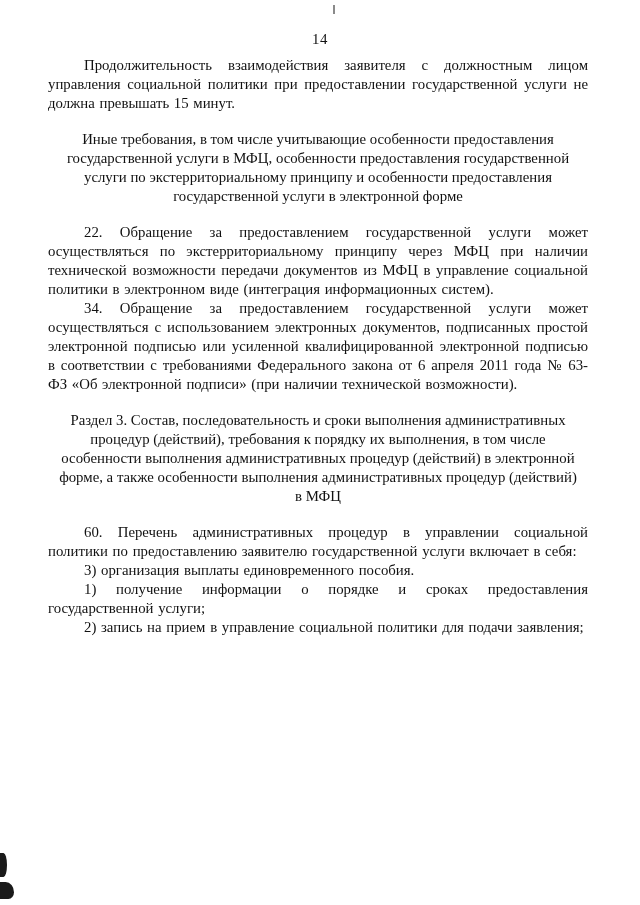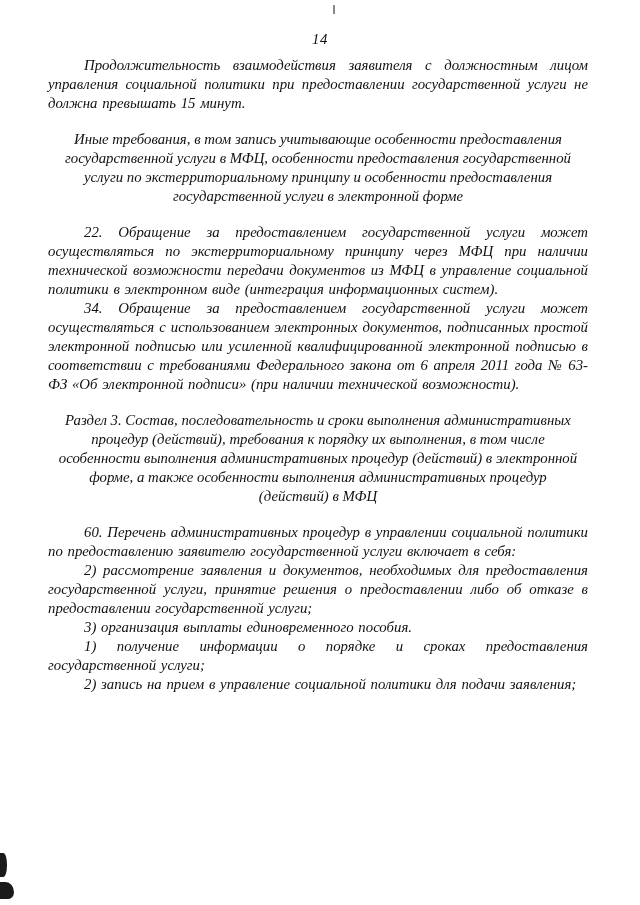--- a/index.html
+++ b/index.html
@@ -1,15 +1,15 @@
 <!DOCTYPE html>
 <html><head>
 <meta charset="utf-8">
 <style>
-  * { margin: 0; padding: 0; box-sizing: border-box; font-style: italic; }
+  * { margin: 0; padding: 0; box-sizing: border-box; }
   html, body { background: #ffffff; }
   .page {
     position: relative;
     width: 640px;
     height: 905px;
     background: #ffffff;
     font-family: "Liberation Serif", "DejaVu Serif", serif;
     font-size: 14.8px;
     line-height: 19px;
     color: #111111;
@@ -58,33 +58,32 @@
 <body>
 
 <div class="page">
 
   <div class="page-number">14</div>
 
   <div class="content">
 
     <p class="body">Продолжительность взаимодействия заявителя с должностным лицом управления социальной политики при предоставлении государственной услуги не должна превышать 15 минут.</p>
 
-    <p class="heading">Иные требования, в том запись учитывающие особенности предоставления государственной услуги в МФЦ, особенности предоставления государственной услуги по экстерриториальному принципу и особенности предоставления государственной услуги в электронной форме</p>
+    <p class="heading">Иные требования, в том числе учитывающие особенности предоставления государственной услуги в МФЦ, особенности предоставления государственной услуги по экстерриториальному принципу и особенности предоставления государственной услуги в электронной форме</p>
 
     <p class="body">22. Обращение за предоставлением государственной услуги может осуществляться по экстерриториальному принципу через МФЦ при наличии технической возможности передачи документов из МФЦ в управление социальной политики в электронном виде (интеграция информационных систем).</p>
 
 
     <p class="body">34. Обращение за предоставлением государственной услуги может осуществляться с использованием электронных документов, подписанных простой электронной подписью или усиленной квалифицированной электронной подписью в соответствии с требованиями Федерального закона от 6 апреля 2011 года № 63-ФЗ «Об электронной подписи» (при наличии технической возможности).</p>
 
     <p class="heading">Раздел 3. Состав, последовательность и сроки выполнения административных процедур (действий), требования к порядку их выполнения, в том числе особенности выполнения административных процедур (действий) в электронной форме, а также особенности выполнения административных процедур (действий) в МФЦ</p>
 
     <p class="body">60. Перечень административных процедур в управлении социальной политики по предоставлению заявителю государственной услуги включает в себя:</p>
 
 
-    <p class="body">2) рассмотрение заявления и документов, необходимых для предоставления государственной услуги, принятие решения о предоставлении либо об отказе в предоставлении государственной услуги;</p>
 
     <p class="body">3) организация выплаты единовременного пособия.</p>
 
 
     <p class="body">1) получение информации о порядке и сроках предоставления государственной услуги;</p>
 
     <p class="body">2) запись на прием в управление социальной политики для подачи заявления;</p>
 
   </div>
 

